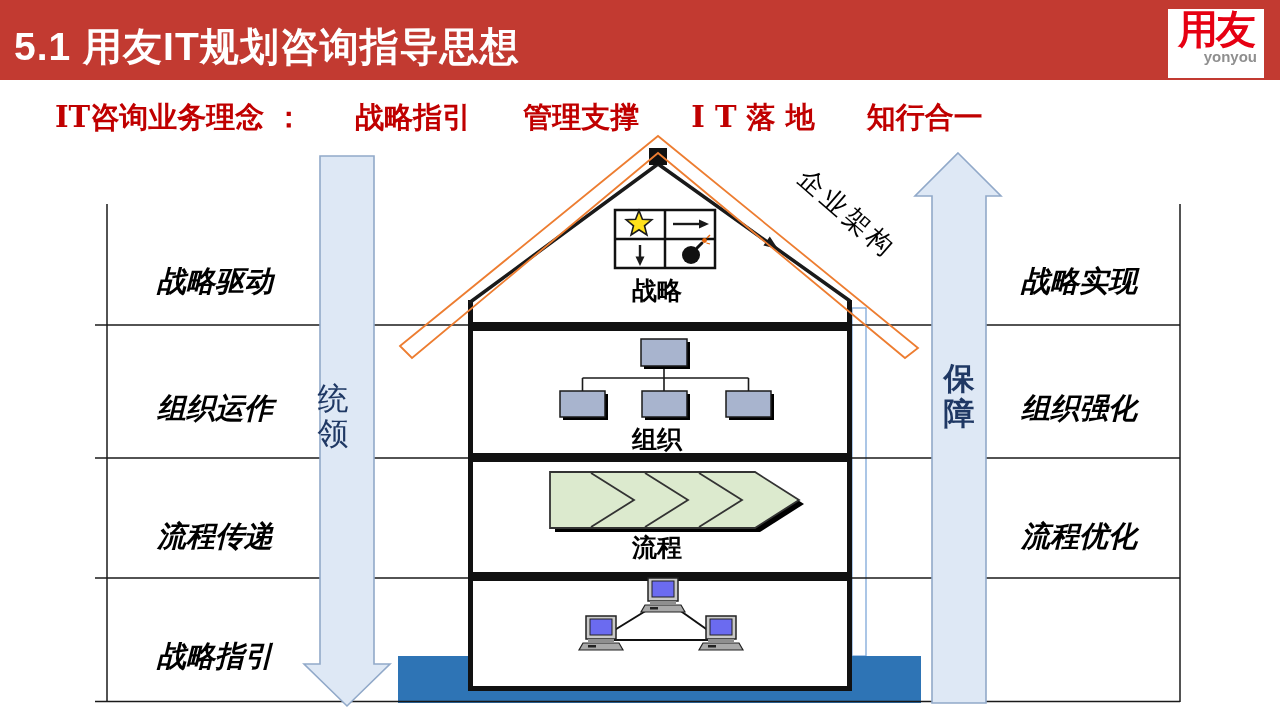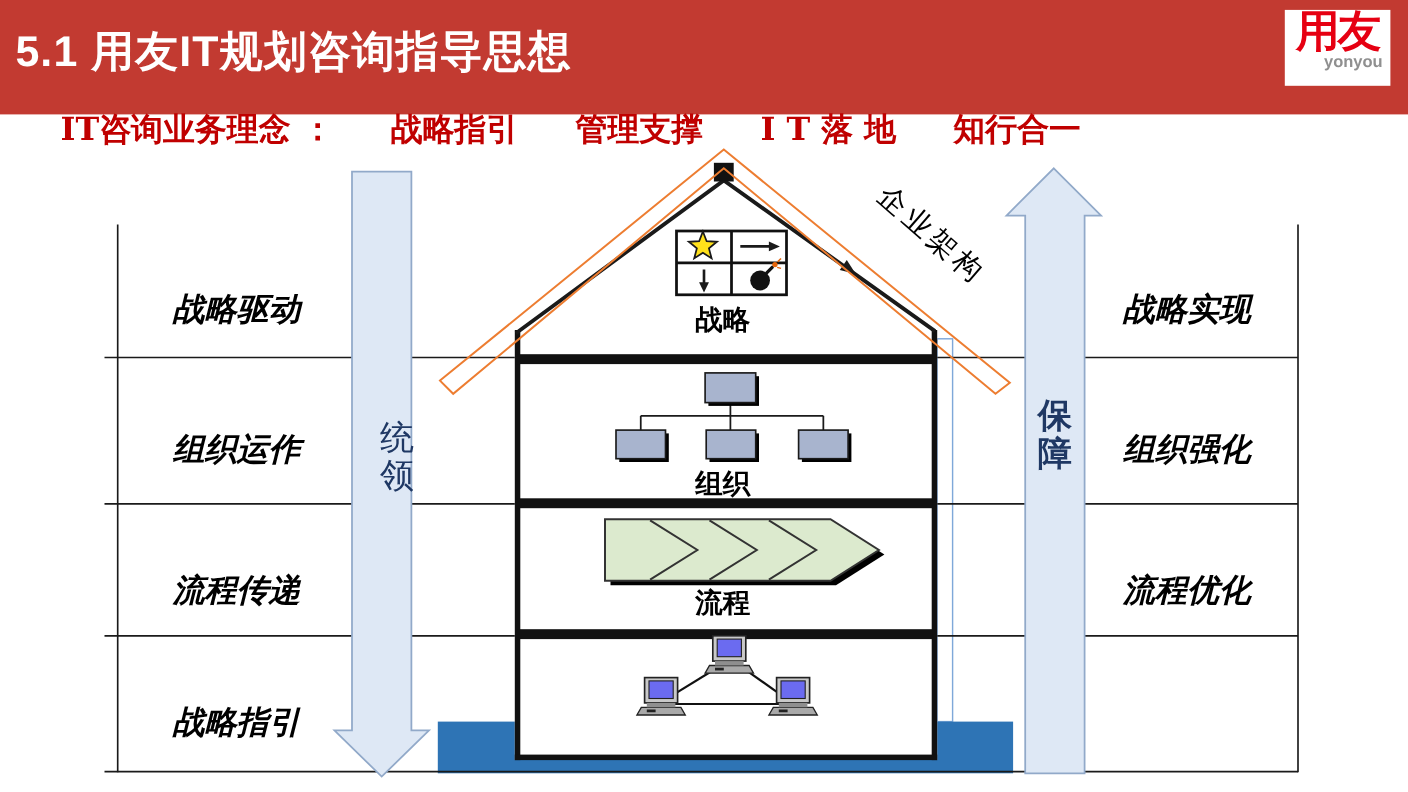--- a/index.html
+++ b/index.html
@@ -1,20 +1,20 @@
 <!DOCTYPE html>
 <html style="--header_red: #C23A31; --title_white: #FFFFFF; --logo_red: #E60012; --logo_gray: #8F8F8F; --subtitle_red: #C00000; --arrow_fill: #DEE8F5; --arrow_border: #91A9C9; --arrow_text: #1F3864; --foundation_blue: #2E74B5; --roof_orange: #ED7D31; --chevron_green: #DCEACE; --org_box_blue: #A8B4CE; --screen_blue: #6B6BF0; --star_yellow: #FFE11A;"><head>
 <meta charset="utf-8">
 <style>
   html,body{margin:0;padding:0;background:#fff;}
   .slide{position:relative;width:1280px;height:720px;background:#fff;overflow:hidden;
          font-family:"Liberation Sans", sans-serif;}
 
   
-  .header{position:absolute;left:0;top:0;width:1280px;height:104px;background:var(--header_red);}
+  .header{position:absolute;left:0;top:0;width:1280px;height:80px;background:var(--header_red);}
   .slide-title{position:absolute;left:14px;top:20px;font-size:39px;font-weight:bold;
                color:var(--title_white);letter-spacing:1px;white-space:nowrap;}
   .logo{position:absolute;right:16px;top:9px;width:96px;height:69px;background:#fff;
         display:flex;flex-direction:column;align-items:center;}
   .logo-cn{font-size:40px;font-weight:bold;color:var(--logo_red);line-height:1;letter-spacing:-2px;}
   .logo-en{font-size:15px;font-weight:bold;color:var(--logo_gray);line-height:1;
            align-self:flex-end;margin-right:7px;}
 
   
   .subtitle{position:absolute;left:55px;top:98px;display:flex;gap:52px;white-space:nowrap;
@@ -35,21 +35,21 @@
 
   
   .roof-label{position:absolute;left:772px;top:196px;width:150px;text-align:center;
               font-family:"DejaVu Serif","Liberation Serif",serif;font-size:26px;color:#000;
               letter-spacing:4px;transform:rotate(41deg);}
 
   
   .flow-arrow-label{position:absolute;width:34px;text-align:center;word-break:break-all;
                     line-height:1.14;font-size:31px;color:var(--arrow_text);
                     font-family:"DejaVu Serif","Liberation Serif",serif;}
-  .fal-left{left:344px;top:381px;}
+  .fal-left{left:316px;top:381px;}
   .fal-right{left:942px;top:361px;font-weight:bold;}
 
   svg.diagram{position:absolute;left:0;top:0;}
 </style>
 </head>
 <body>
 
 <div class="slide">
 
   <div class="header">

